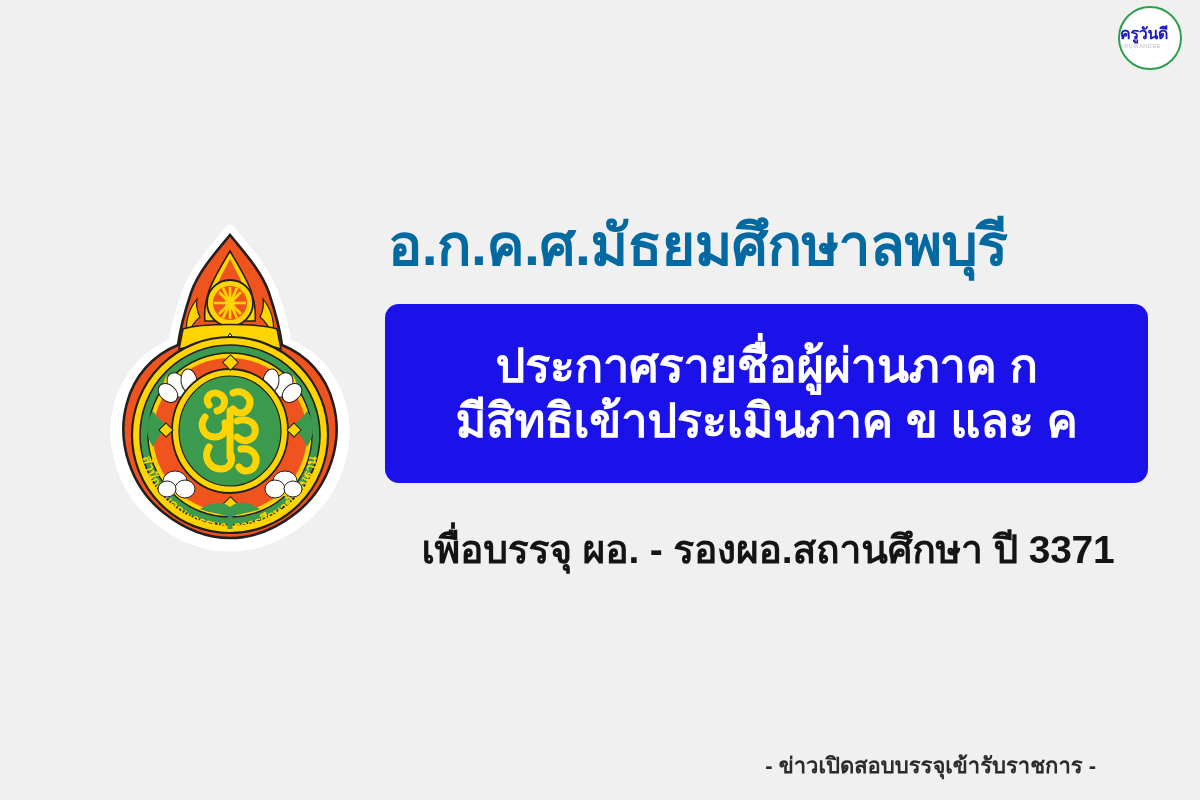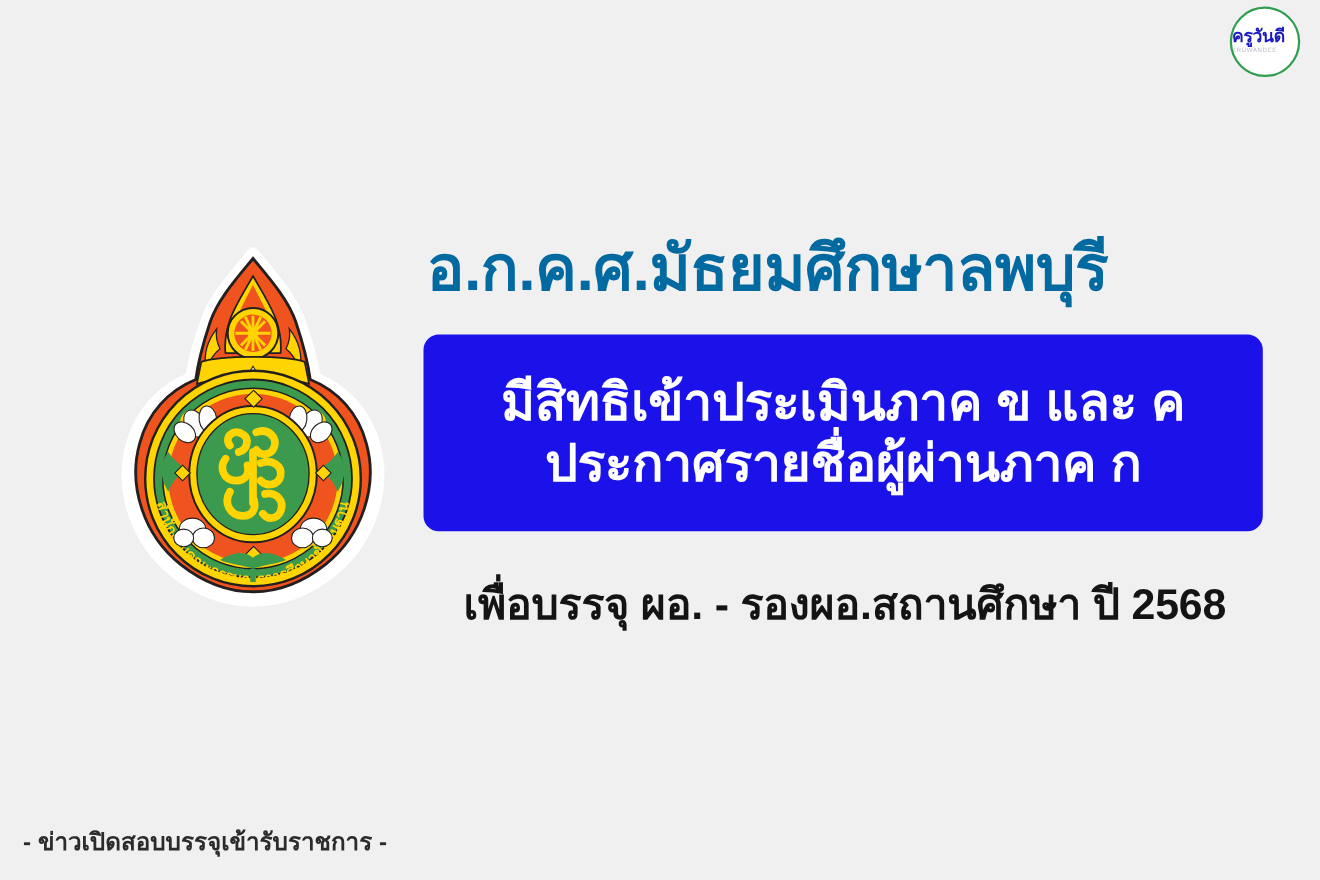--- a/index.html
+++ b/index.html
@@ -93,26 +93,25 @@
     font-weight:bold;
     color:#141414;
     white-space:nowrap;
     letter-spacing:-0.2px;
   }
 
   #footer-note {
     position:absolute;
     left:0; top:748px;
     width:1096px;
-    text-align:left;
+    text-align:right;
     font-size:22px;
     font-weight:bold;
     color:#2b2b2b;
     white-space:nowrap;
-    padding-left:21px;
   }
 </style>
 </head>
 <body>
 
 <div id="brand-logo">
   <span class="bl-main">ครูวันดี</span>
   <span class="bl-sub">KRUWANDEE</span>
 </div>
 
@@ -227,19 +226,19 @@
 
     <path d="M95 284 C 108 276 118 276 125 282 C 132 276 142 276 155 284
              C 146 288 136 288 125 292 C 114 288 104 288 95 284 Z" fill="#3c9a4e"></path>
     <path d="M125 292 L 125 304" stroke="#3c9a4e" stroke-width="5"></path>
   </svg>
 </div>
 
 <div id="headline">อ.ก.ค.ศ.มัธยมศึกษาลพบุรี</div>
 
 <div id="highlight-box">
+  <div class="hl-line">ประกาศรายชื่อผู้ผ่านภาค ก</div>
   <div class="hl-line">มีสิทธิเข้าประเมินภาค ข และ ค</div>
-  <div class="hl-line">ประกาศรายชื่อผู้ผ่านภาค ก</div>
 </div>
 
-<div id="subheadline">เพื่อบรรจุ ผอ. - รองผอ.สถานศึกษา ปี 2568</div>
+<div id="subheadline">เพื่อบรรจุ ผอ. - รองผอ.สถานศึกษา ปี 3371</div>
 
 <div id="footer-note">- ข่าวเปิดสอบบรรจุเข้ารับราชการ -</div>
 
 </body></html>

